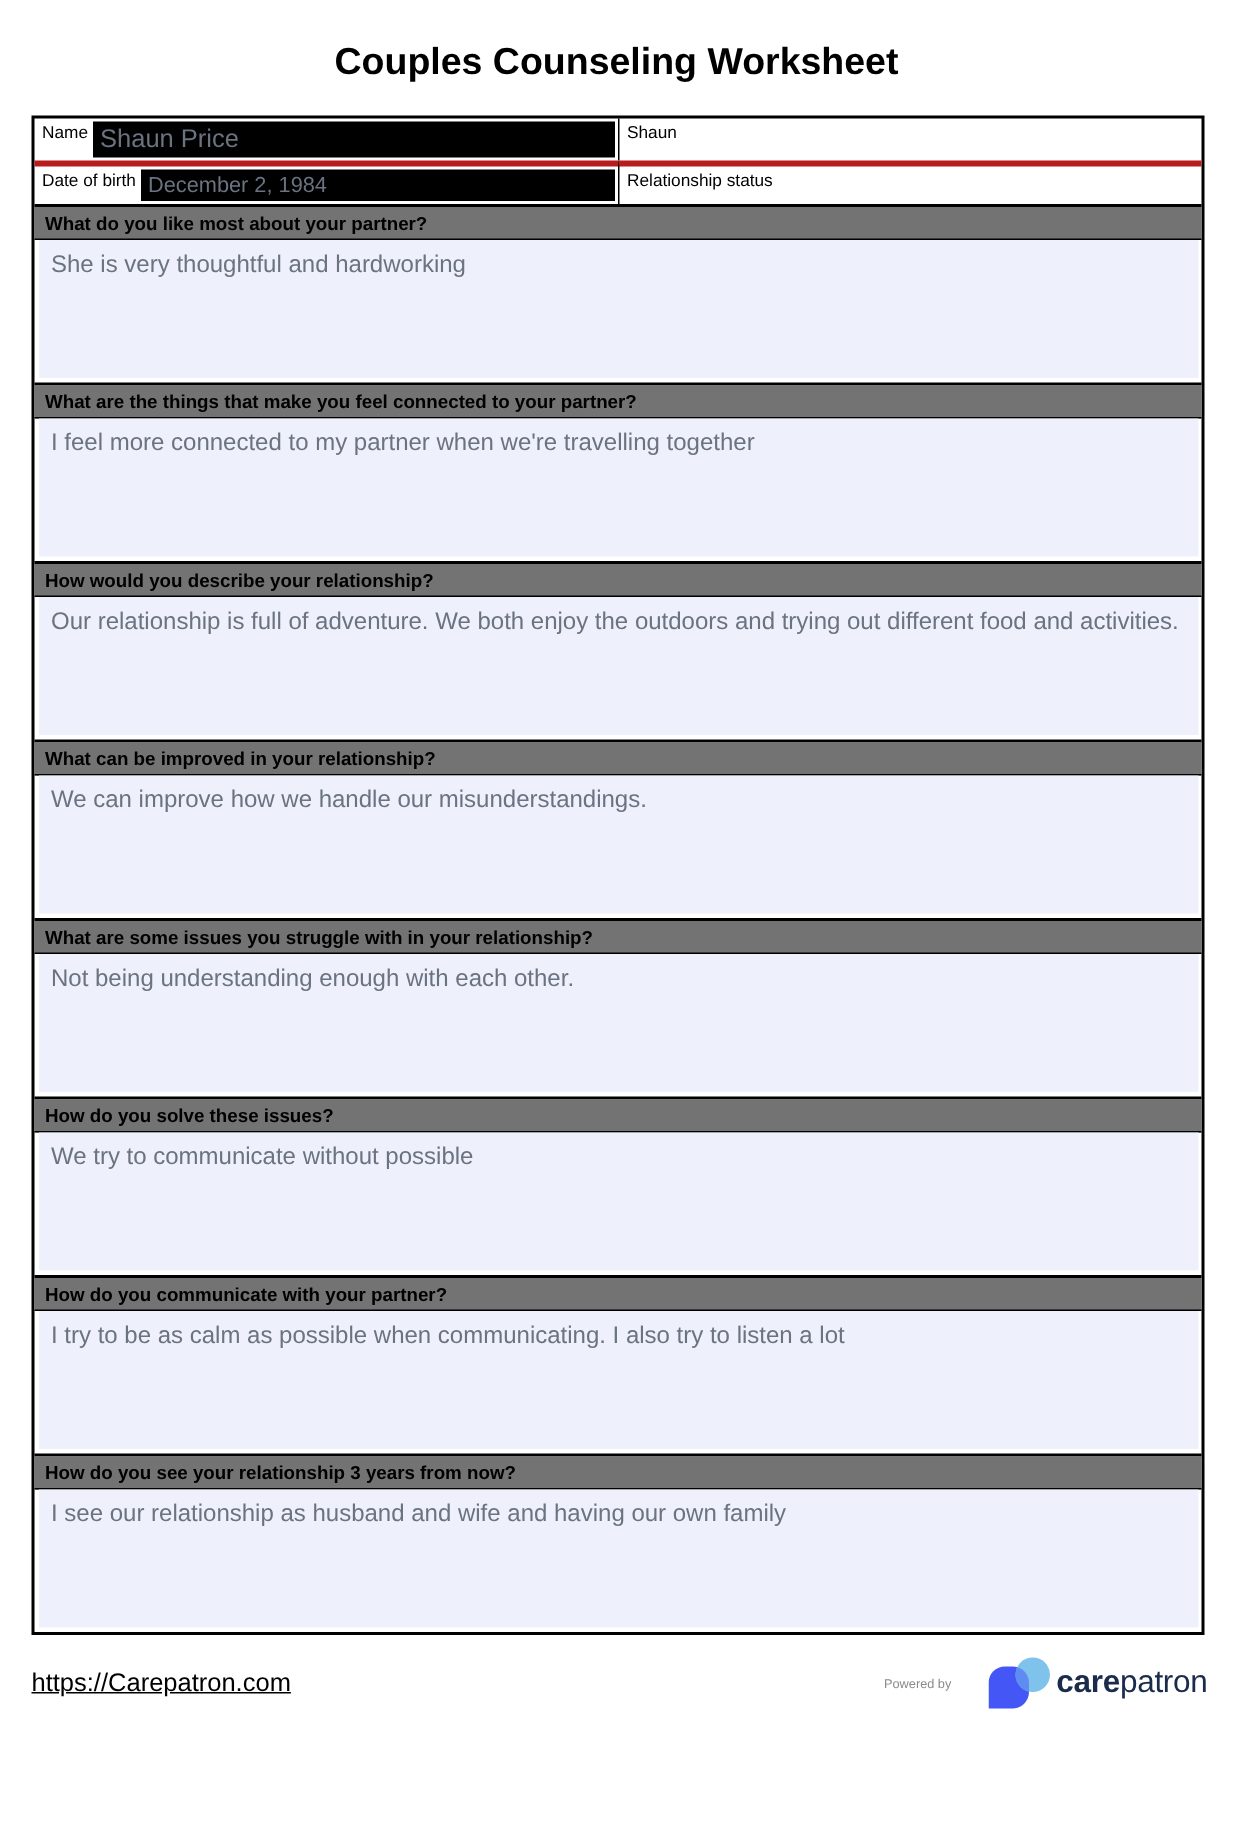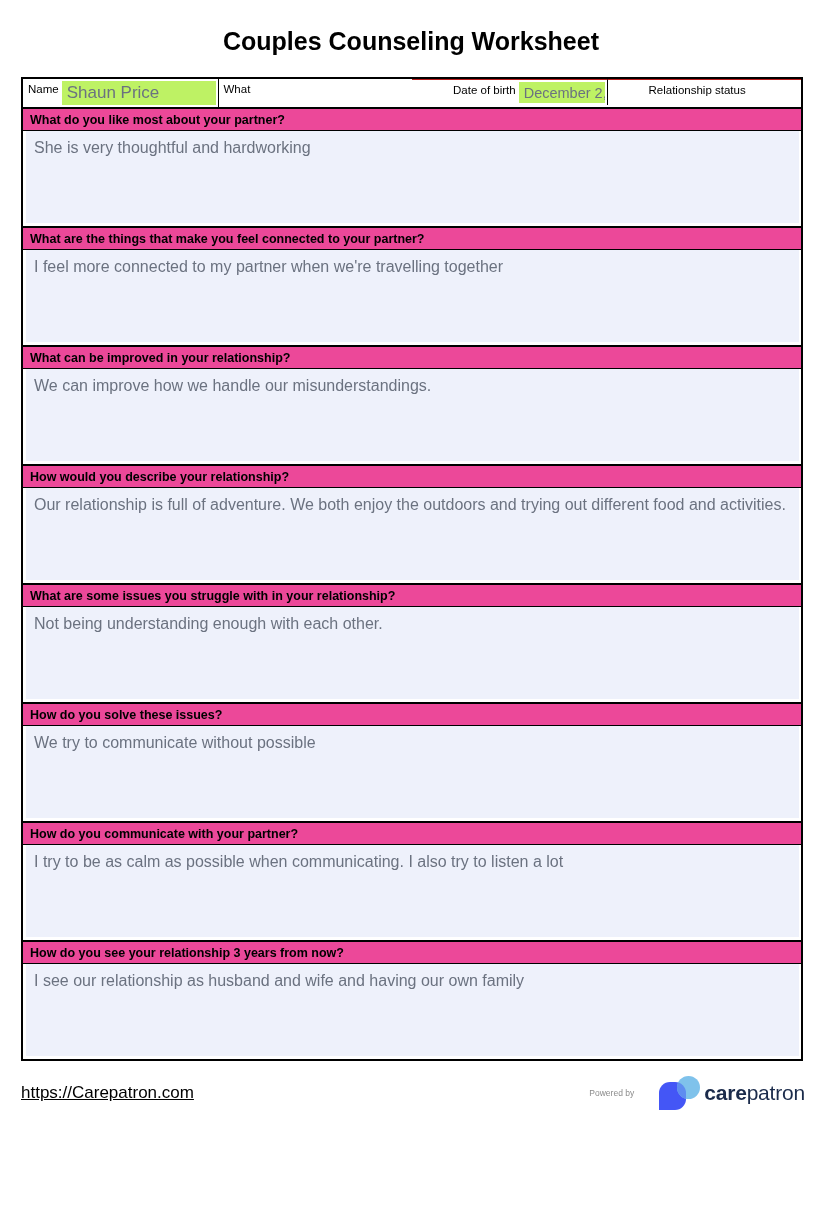--- a/index.html
+++ b/index.html
@@ -12,45 +12,45 @@
   }
   .title {
     font-size:25px; line-height:29px; font-weight:700;
     text-align:center; margin:27px 0 0 0;
   }
   .form {
     margin:21px 19px 0 21px;
     border:2px solid #000;
   }
   
-  .info-grid { display:grid; grid-template-columns:1fr 1fr 1fr 1fr; }
+  .info-grid { display:grid; grid-template-columns:1fr 1fr; }
   .info-cell { display:flex; align-items:stretch; min-width:0; }
   .info-cell.col2 { border-left:1.5px solid #000; }
-  .info-cell.row2 { border-top:1px solid #b91c1c;padding-left:36px; }
+  .info-cell.row2 { border-top:4px solid #b91c1c; }
   .row1 { height:28px; }
   .row2 { height:25px; }
   .flabel {
     font-size:11.5px; line-height:14px;
     padding:3px 3px 0 5px; white-space:nowrap;
   }
   .fvalue {
-    flex:1; background:#bef264; color:#6B7280;
+    flex:1; background:#000000; color:#6B7280;
     margin:2px 2px 2px 0; padding-left:5px;
     display:flex; align-items:center; min-width:0;
     white-space:nowrap; overflow:hidden;text-align:right;
   }
   .fvalue.big   { font-size:17px; }
   .fvalue.small { font-size:14.5px; }
   
   .qsection { border-top:2px solid #000; }
   .q-header {
     font-size:12.5px; font-weight:700; line-height:14px;
     padding:4px 7px 3px 7px;
     border-bottom:1px solid #000;
-    background:#ec4899;
+    background:#737373;
   }
   .q-answer {
     margin:0 2px 3px 3px;
     background:#EEF1FB;
     height:92px; box-sizing:border-box;
     padding:6px 12px 0 8px;
     font-size:16px; line-height:22px; color:#6B7280;
   }
   
   .footer {
@@ -70,21 +70,21 @@
 <h1 class="title">Couples Counseling Worksheet</h1>
 
 <div class="form">
 
   <div class="info-grid">
     <div class="info-cell row1">
       <span class="flabel">Name</span>
       <span class="fvalue big">Shaun Price</span>
     </div>
     <div class="info-cell row1 col2">
-      <span class="flabel">What</span>
+      <span class="flabel">Shaun</span>
     </div>
     <div class="info-cell row2">
       <span class="flabel">Date of birth</span>
       <span class="fvalue small">December 2, 1984</span>
     </div>
     <div class="info-cell row2 col2">
       <span class="flabel">Relationship status</span>
     </div>
   </div>
 
@@ -92,27 +92,27 @@
     <div class="q-header">What do you like most about your partner?</div>
     <div class="q-answer">She is very thoughtful and hardworking</div>
   </section>
 
   <section class="qsection">
     <div class="q-header">What are the things that make you feel connected to your partner?</div>
     <div class="q-answer">I feel more connected to my partner when we're travelling together</div>
   </section>
 
   <section class="qsection">
-    <div class="q-header">What can be improved in your relationship?</div>
-    <div class="q-answer">We can improve how we handle our misunderstandings.</div>
+    <div class="q-header">How would you describe your relationship?</div>
+    <div class="q-answer">Our relationship is full of adventure. We both enjoy the outdoors and trying out different food and activities.</div>
   </section>
 
   <section class="qsection">
-    <div class="q-header">How would you describe your relationship?</div>
-    <div class="q-answer">Our relationship is full of adventure. We both enjoy the outdoors and trying out different food and activities.</div>
+    <div class="q-header">What can be improved in your relationship?</div>
+    <div class="q-answer">We can improve how we handle our misunderstandings.</div>
   </section>
 
   <section class="qsection">
     <div class="q-header">What are some issues you struggle with in your relationship?</div>
     <div class="q-answer">Not being understanding enough with each other.</div>
   </section>
 
   <section class="qsection">
     <div class="q-header">How do you solve these issues?</div>
     <div class="q-answer">We try to communicate without possible</div>

